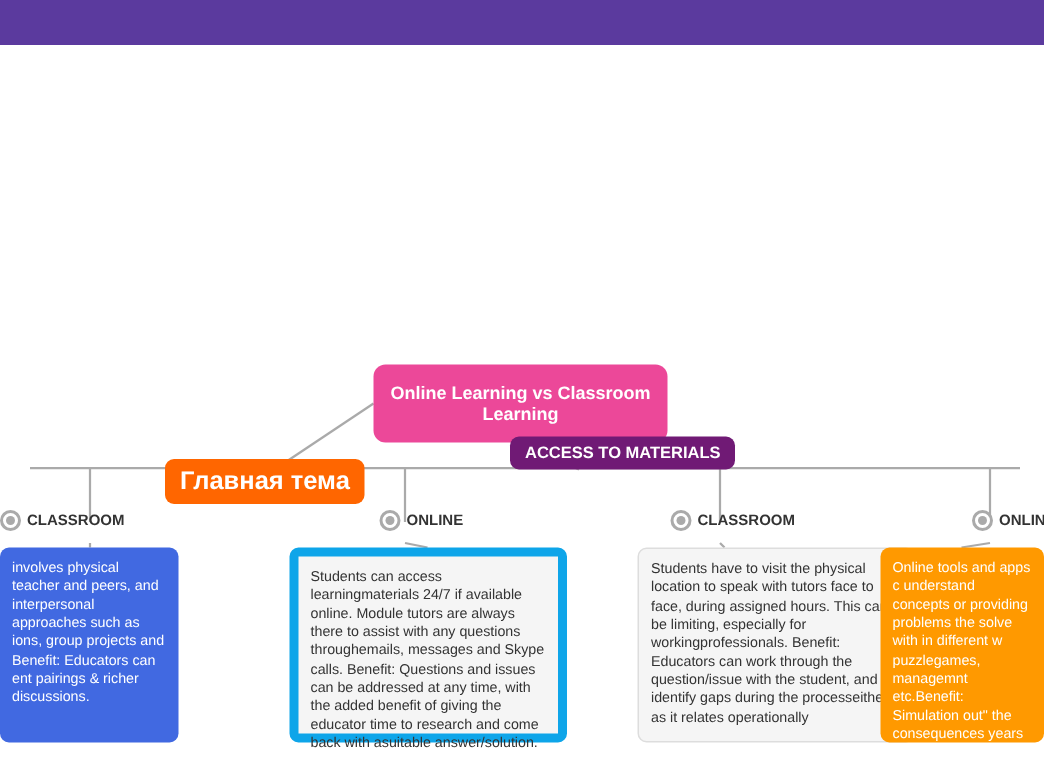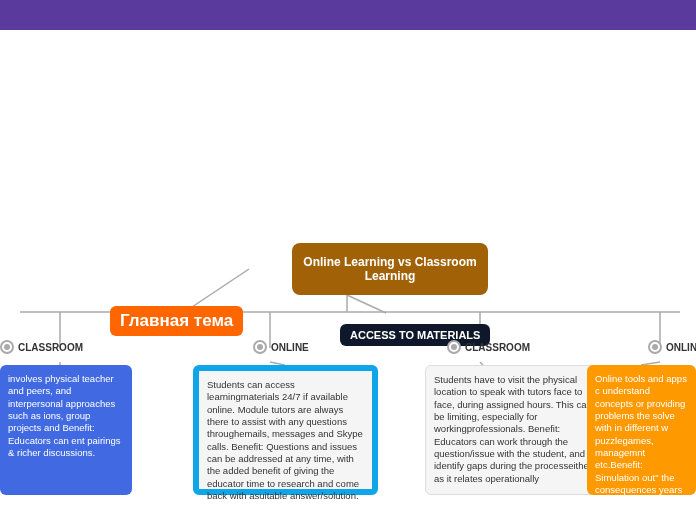--- a/index.html
+++ b/index.html
@@ -19,53 +19,52 @@
       height: 520px;
     }
 
     
     .central-node {
       position: absolute;
       left: 249px;
       top: 243px;
       width: 196px;
       height: 52px;
-      background: #a16207;
+      background: #ec4899;
       border-radius: 8px;
       display: flex;
       align-items: center;
       justify-content: center;
       text-align: center;
       color: white;
       font-size: 12px;
       font-weight: bold;
       z-index: 10;
-      margin-left: 43px;
     }
 
     
     .main-theme-node {
       position: absolute;
       left: 110px;
       top: 306px;
       background: #ff6600;
       border-radius: 6px;
       padding: 5px 10px;
       color: white;
       font-size: 17px;
       font-weight: bold;
       z-index: 10;
     }
 
     
     .access-node {
       position: absolute;
       left: 340px;
-      top: 324px;
-      background: #0f172a;
+      top: 291px;
+      background: #701a75;
       border-radius: 6px;
       padding: 5px 10px;
       color: white;
       font-size: 11px;
       font-weight: bold;
       z-index: 10;
     }
 
     
     .online-node-1 {
@@ -142,21 +141,21 @@
       font-size: 9.5px;
       line-height: 1.3;
       z-index: 10;
     }
 
     .box-blue {
       background: #4169e1;
       color: white;
       left: 0px;
       top: 365px;
-      width: 132px;
+      width: 119px;
       height: 130px;
     }
 
     .box-white-1 {
       background: #f5f5f5;
       border: 6px solid #0ea5e9;
       color: #333;
       left: 193px;
       top: 365px;
       width: 185px;

